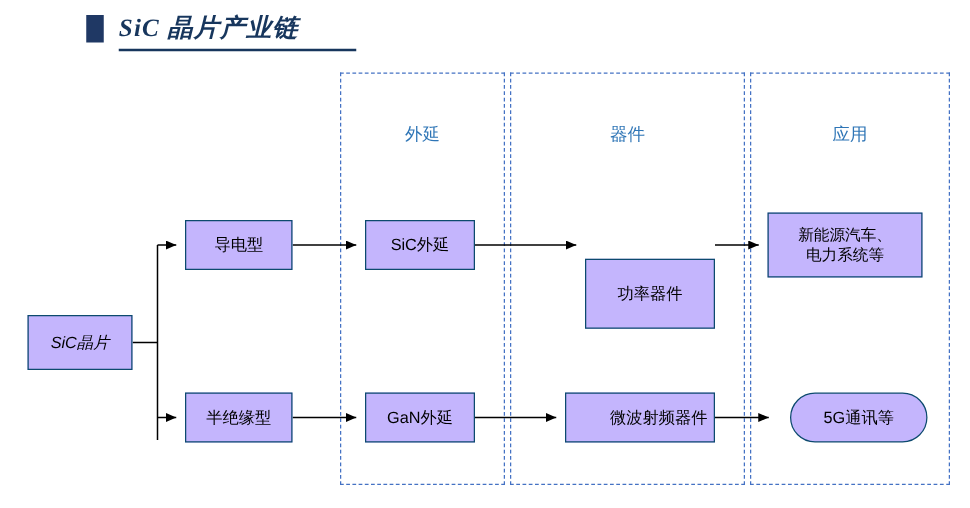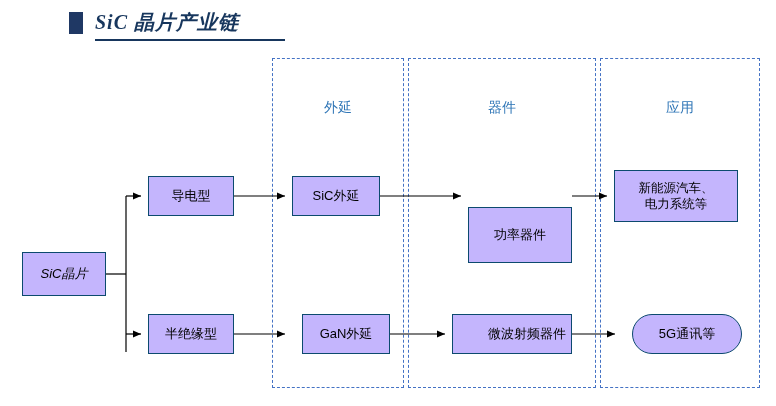--- a/index.html
+++ b/index.html
@@ -186,21 +186,21 @@
     </div>
   <div class="box" id="n1" style="left: 148px; top: 176px; width: 86px; height: 40px;">
       <span>导电型</span>
     </div>
   <div class="box" id="n2" style="left: 148px; top: 314px; width: 86px; height: 40px;">
       <span>半绝缘型</span>
     </div>
   <div class="box" id="n3" style="left: 292px; top: 176px; width: 88px; height: 40px;">
       <span>SiC外延</span>
     </div>
-  <div class="box" id="n4" style="left: 302px; top: 314px; width: 88px; height: 40px;">
+  <div class="box" id="n4" style="left: 292px; top: 314px; width: 88px; height: 40px;">
       <span>GaN外延</span>
     </div>
   <div class="box" id="n5" style="left: 468px; top: 176px; width: 104px; height: 56px; margin-top: 31px;">
       <span>功率器件</span>
     </div>
   <div class="box" id="n6" style="left: 452px; top: 314px; width: 120px; height: 40px; padding-left: 33px;">
       <span>微波射频器件</span>
     </div>
   <div class="box two-line" id="n7" style="left: 614px; top: 170px; width: 124px; height: 52px;">
       <span class="ml">新能源汽车、<br>电力系统等</span>

